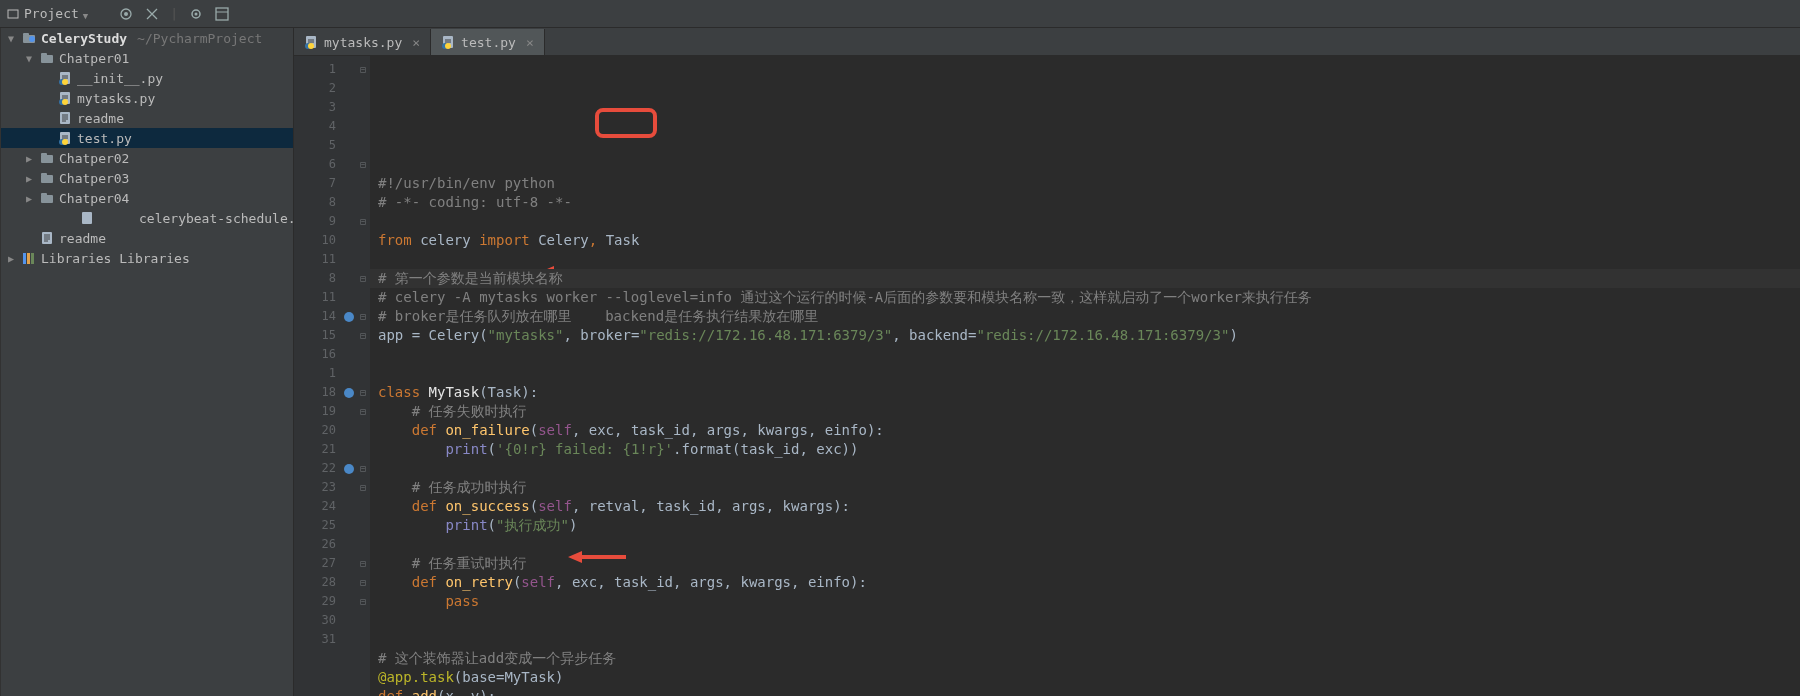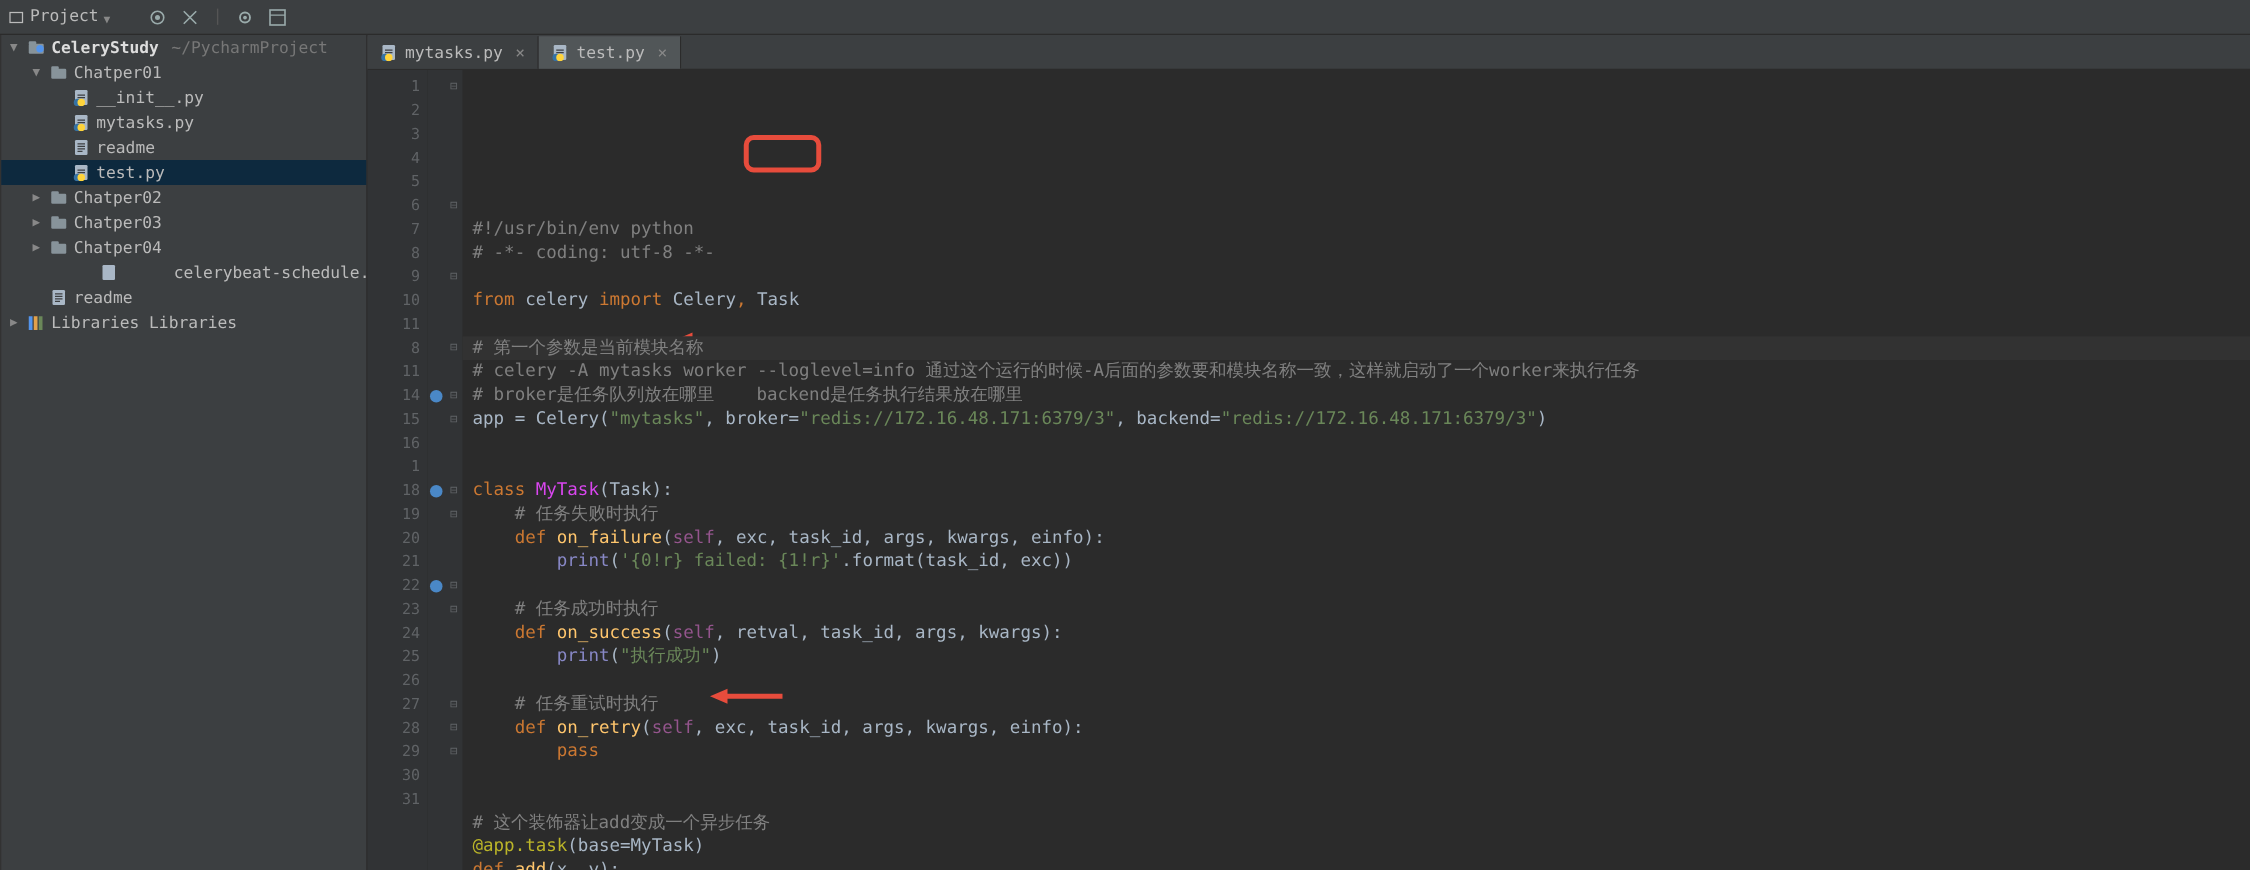--- a/index.html
+++ b/index.html
@@ -36,21 +36,21 @@
   .ov     { width:10px;height:10px;border-radius:50%;background:#4a88c7;display:inline-block;position:relative; }
   .ov::after{content:"";position:absolute;right:-4px;top:-1px;font-size:8px;color:#c75450;}
   .fold   { width:14px; background:#313335; padding-top:4px; line-height:19px; color:#606366; font-size:10px; text-align:center;}
   .code   { flex:1; padding:4px 0 0 8px; line-height:19px; font-size:14px; white-space:pre; color:#a9b7c6; position:relative; }
   .ln     { height:19px; }
   
   .kw  { color:#cc7832; }
   .str { color:#6a8759; }
   .cm  { color:#808080; }
   .fn  { color:#ffc66d; }
-  .cls { color:#d946ef;margin-top:36px; }
+  .cls { color:#e5e5e5;margin-top:36px; }
   .dec { color:#bbb529; }
   .par { color:#a9b7c6; }
   .self{ color:#94558d; }
   .bi  { color:#8888c6;text-align:center; }
   
   .red-box{ position:absolute; border:4px solid #e74c3c; border-radius:8px; pointer-events:none; }
   .arrow-ann{ position:absolute; pointer-events:none; }
   .curline{ position:absolute; left:0; right:0; height:19px; background:#323232; z-index:0; }
 </style>
 </head>

